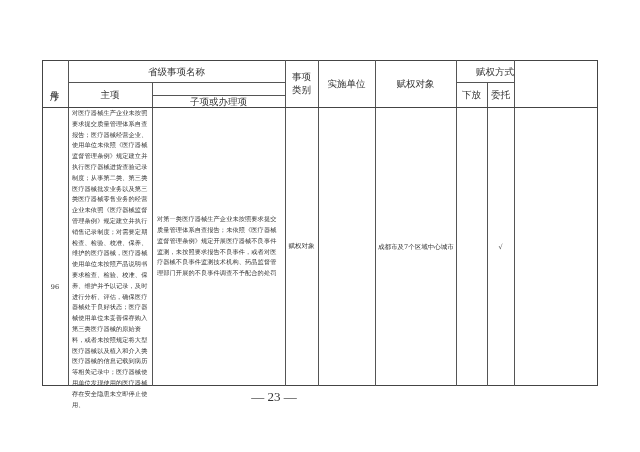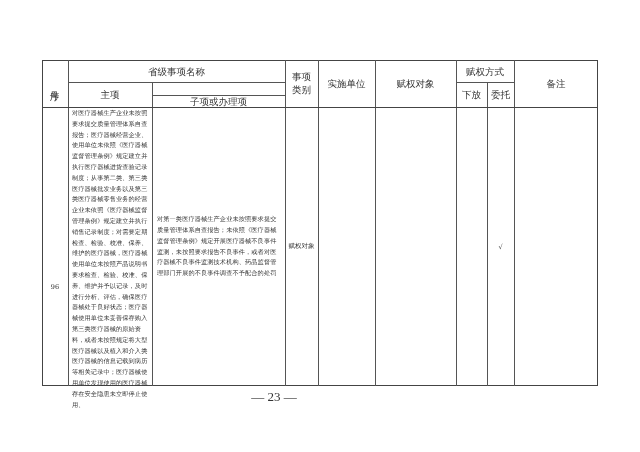--- a/index.html
+++ b/index.html
@@ -50,44 +50,44 @@
   </div>
   <div class="cell hdr" style="left:285px; top:60px; width:33px; height:47px; padding:0 6px;font-family:Liberation Mono, monospace;">
     <span style="display:block; width:20px; word-break:break-all;">事项类别</span>
   </div>
   <div class="cell hdr" style="left:318px; top:60px; width:57px; height:47px;">
     <span>实施单位</span>
   </div>
   <div class="cell hdr" style="left:375px; top:60px; width:81px; height:47px;">
     <span>赋权对象</span>
   </div>
-  <div class="cell hdr" style="left:456px; top:60px; width:58px; height:22px;">
+  <div class="cell hdr" style="left:456px; top:60px; width:58px; height:22px;justify-content:flex-end;">
     <span>赋权方式</span>
   </div>
   <div class="cell hdr" style="left:456px; top:82px; width:31px; height:25px;">
     <span>下放</span>
   </div>
   <div class="cell hdr" style="left:487px; top:82px; width:27px; height:25px;">
     <span>委托</span>
-  </div>
-  <div class="cell hdr" style="left:514px; top:60px; width:84px; height:47px;">
-    <span>备注</span>
   </div>
 
   <div class="cell small" style="left:42px; top:107px; width:26px; height:279px;margin-top:40px;">
     <span>96</span>
   </div>
   <div class="cell body-txt" style="left:70px; top:108px; width:80px; height:277px; padding:0 2px;">
     <span>对医疗器械生产企业未按照要求提交质量管理体系自查报告；医疗器械经营企业、使用单位未依照《医疗器械监督管理条例》规定建立并执行医疗器械进货查验记录制度；从事第二类、第三类医疗器械批发业务以及第三类医疗器械零售业务的经营企业未依照《医疗器械监督管理条例》规定建立并执行销售记录制度；对需要定期检查、检验、校准、保养、维护的医疗器械，医疗器械使用单位未按照产品说明书要求检查、检验、校准、保养、维护并予以记录，及时进行分析、评估，确保医疗器械处于良好状态；医疗器械使用单位未妥善保存购入第三类医疗器械的原始资料，或者未按照规定将大型医疗器械以及植入和介入类医疗器械的信息记载到病历等相关记录中；医疗器械使用单位发现使用的医疗器械存在安全隐患未立即停止使用、</span>
   </div>
   <div class="cell body-txt" style="left:155px; top:107px; width:128px; height:279px; align-items:center; padding:0 2px;">
     <span>对第一类医疗器械生产企业未按照要求提交质量管理体系自查报告；未依照《医疗器械监督管理条例》规定开展医疗器械不良事件监测，未按照要求报告不良事件，或者对医疗器械不良事件监测技术机构、药品监督管理部门开展的不良事件调查不予配合的处罚</span>
   </div>
   <div class="cell small" style="left:285px; top:107px; width:33px; height:279px;">
     <span>赋权对象</span>
+  </div>
+  <div class="cell small" style="left:378px; top:107px; width:76px; height:279px; justify-content:flex-start; text-align:left; line-height:10px;">
+    <span>成都市及7个区域中心城市</span>
   </div>
   <div class="cell small" style="left:456px; top:107px; width:31px; height:279px;">
     <span></span>
   </div>
   <div class="cell small" style="left:487px; top:107px; width:27px; height:279px;">
     <span>√</span>
   </div>
   <div class="cell small" style="left:514px; top:107px; width:84px; height:279px;">
     <span></span>
   </div>

